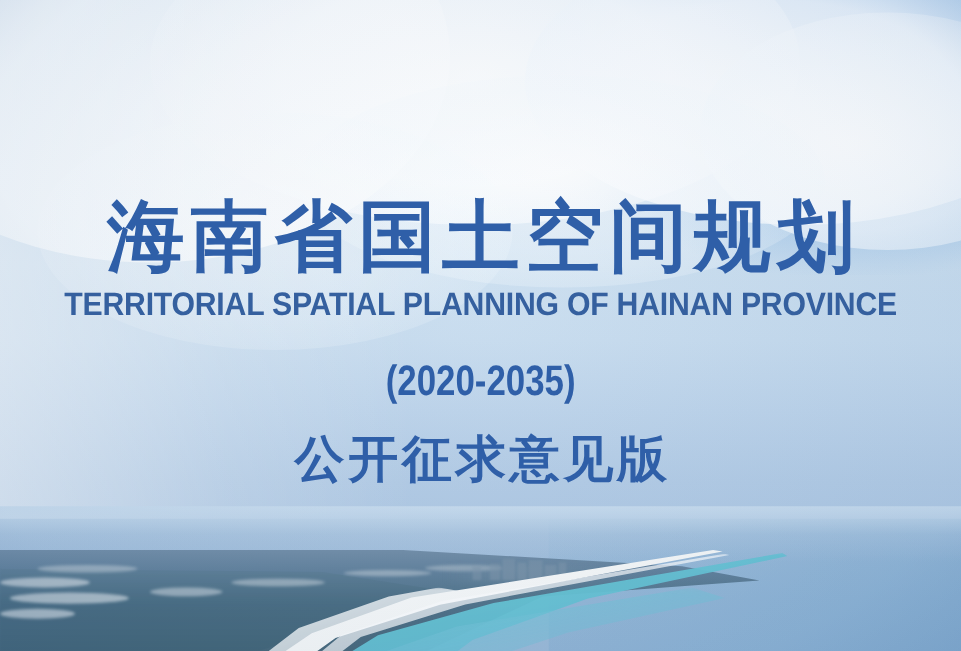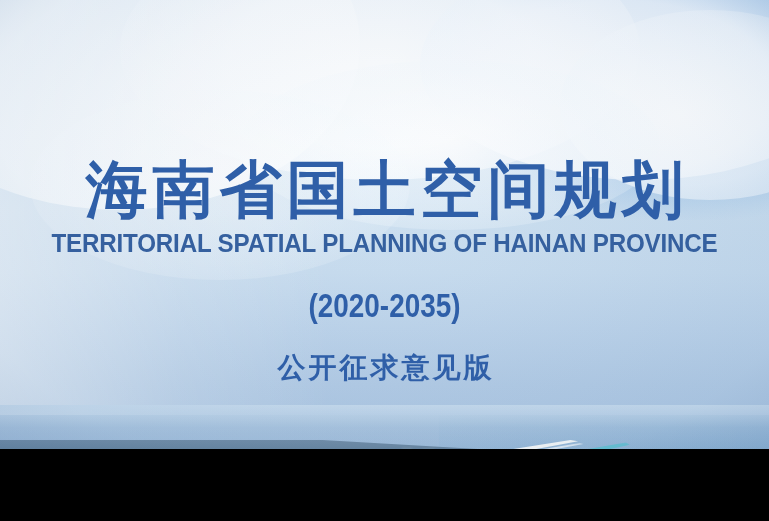--- a/index.html
+++ b/index.html
@@ -8,21 +8,21 @@
     width: 769px;
     height: 521px;
     overflow: hidden;
     background: #000;
     font-family: "Liberation Sans", sans-serif;
   }
 
   #cover {
     position: relative;
     width: 769px;
-    height: 449px;
+    height: 521px;
     overflow: hidden;
     background: #bcd4ea;
     padding-left: 23px;
   }
 
   
   .photo { position:absolute; inset:0; overflow:hidden; }
 
   
   .sky {
@@ -200,21 +200,21 @@
     line-height:40px;
     letter-spacing:0px;
     color:#2f5fa8;
     transform: scaleX(0.82);
   }
 
   .edition {
     position:absolute; top:347px; left:0; right:0;
     font-family: "Liberation Sans", "DejaVu Sans", sans-serif;
     font-weight:700;
-    font-size:28px;
+    font-size:40px;
     line-height:42px;
     letter-spacing:3px;
     color:#2f5fa8;
     text-indent:3px;
   }
 </style>
 </head>
 <body>
 
 <div id="cover">

